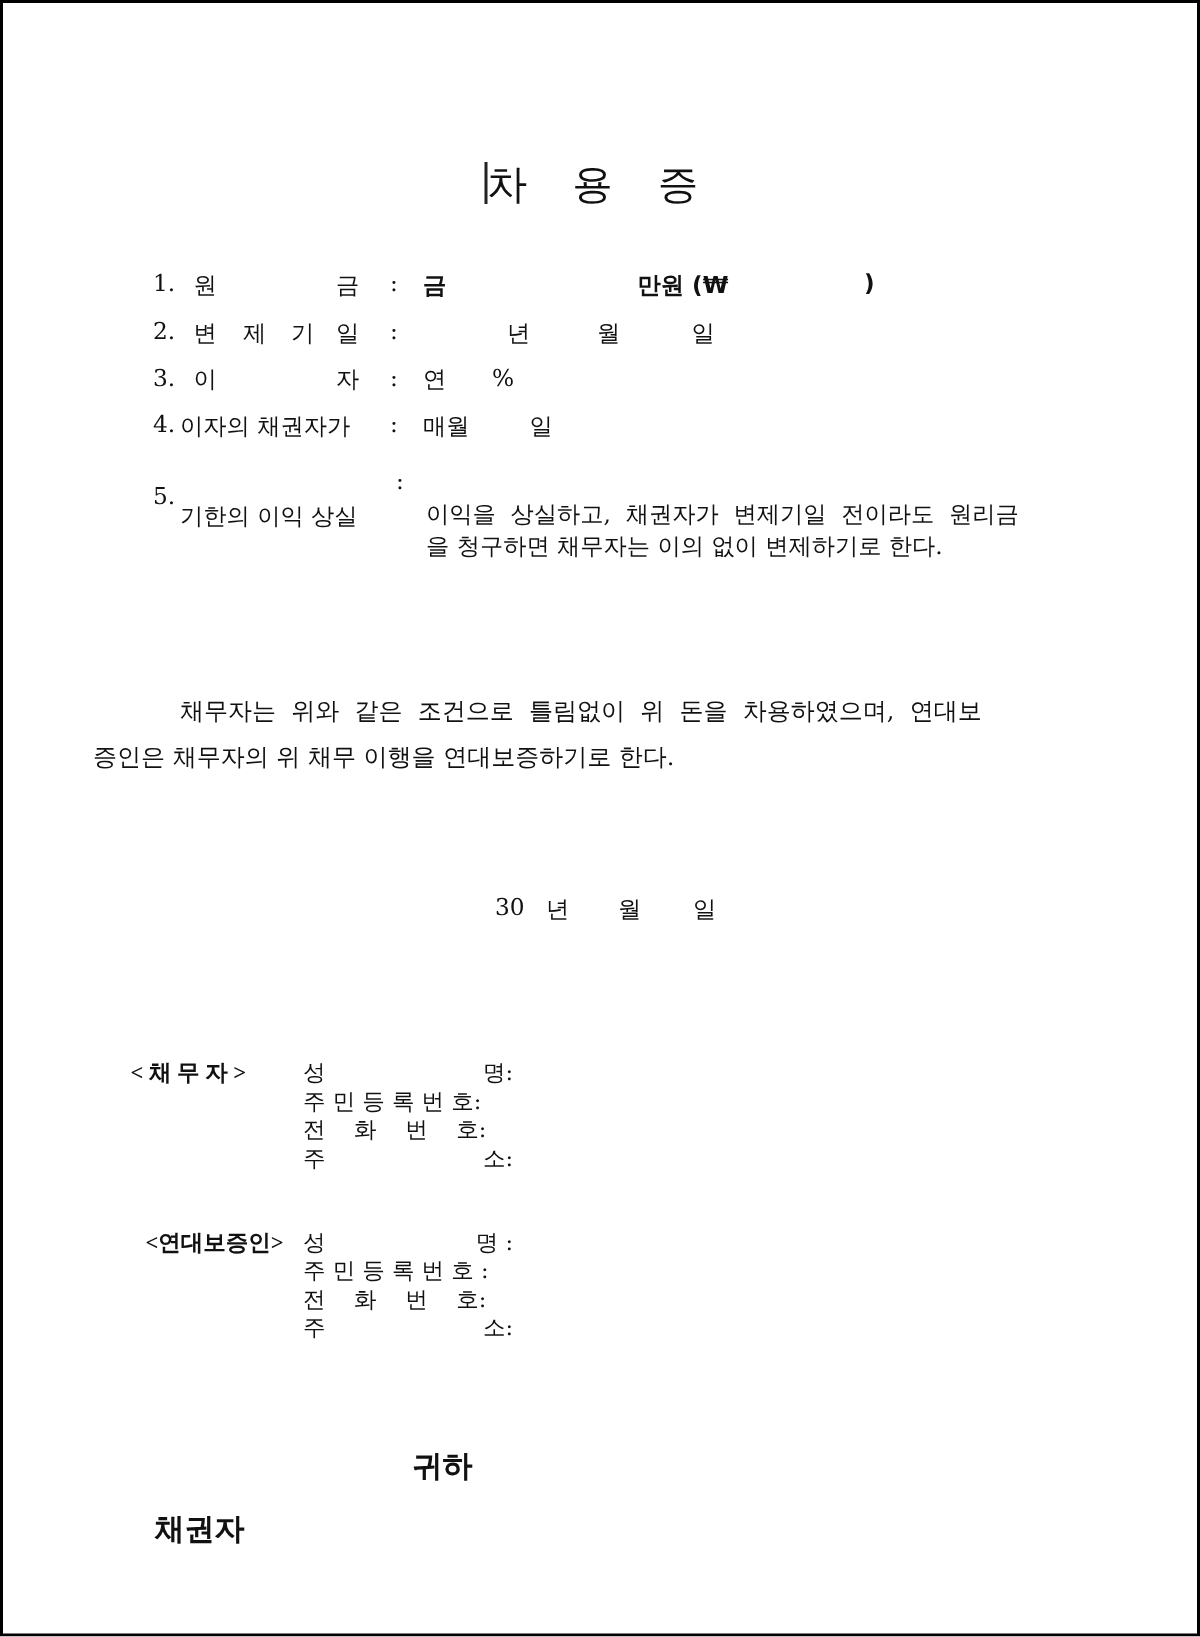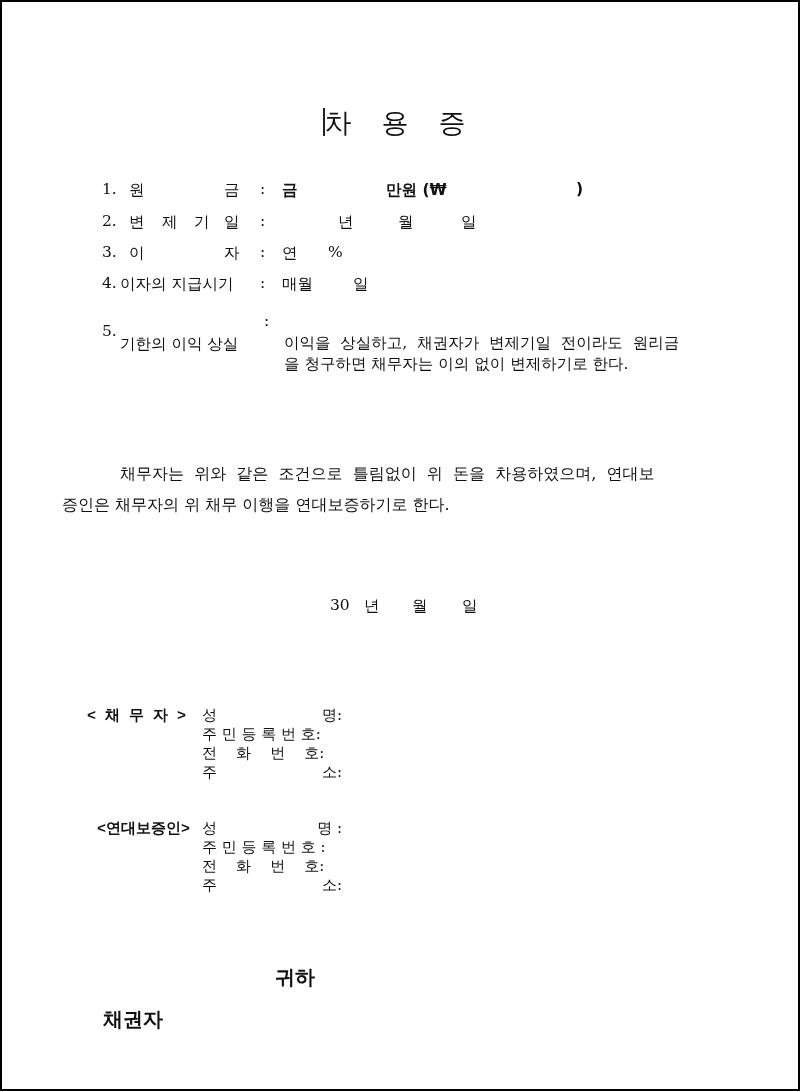--- a/index.html
+++ b/index.html
@@ -13,40 +13,40 @@
   .title { left: 0; width: 800px; top: 103px; text-align: center; font-size: 27px;
            font-family: "DejaVu Sans", sans-serif; letter-spacing: 2px; }
   .title span { display: inline-block; margin: 0 14px; }
   .title .cursor { display:inline-block; width:2px; height:28px; background:#222; vertical-align:-4px; margin:0 -14px 0 0; }
   .item { font-size: 15.5px; }
   .num { position: absolute; }
   .lbl { position: absolute; }
   .colon { position: absolute; }
   .bold { font-weight: bold; font-family: "DejaVu Sans", sans-serif; }
   .para { font-size: 16px; }
-  .sec-head { font-weight: bold; font-size: 15px; font-family: Liberation Mono, monospace; }
+  .sec-head { font-weight: bold; font-size: 15px; font-family: Liberation Serif, serif; }
   .field { font-size: 15px; line-height: 19px; }
   .closing { font-size: 20px; font-weight: bold; font-family: "DejaVu Sans", sans-serif; }
 </style>
 </head>
 <body>
 
 <div class="page">
 
   <div class="abs title">
     <span class="cursor"></span><span>차</span><span>용</span><span>증</span>
   </div>
 
   <div class="abs item" style="left:0;top:178px;width:800px;height:22px;">
     <span class="num" style="left:100px">1.</span>
     <span class="lbl" style="left:127px">원</span>
     <span class="lbl" style="left:222px">금</span>
     <span class="colon" style="left:258px">:</span>
     <span class="lbl bold" style="left:280px">금</span>
-    <span class="lbl bold" style="left:384px">만원 (₩</span>
+    <span class="lbl bold" style="left:423px">만원 (₩</span>
     <span class="lbl bold" style="left:574px">)</span>
   </div>
 
   <div class="abs item" style="left:0;top:210px;width:800px;height:22px;">
     <span class="num" style="left:100px">2.</span>
     <span class="lbl" style="left:127px">변</span>
     <span class="lbl" style="left:160px">제</span>
     <span class="lbl" style="left:192px">기</span>
     <span class="lbl" style="left:222px">일</span>
     <span class="colon" style="left:258px">:</span>
@@ -59,21 +59,21 @@
     <span class="num" style="left:100px">3.</span>
     <span class="lbl" style="left:127px">이</span>
     <span class="lbl" style="left:222px">자</span>
     <span class="colon" style="left:258px">:</span>
     <span class="lbl" style="left:280px">연</span>
     <span class="lbl" style="left:326px">%</span>
   </div>
 
   <div class="abs item" style="left:0;top:272px;width:800px;height:22px;">
     <span class="num" style="left:100px">4.</span>
-    <span class="lbl" style="left:118px">이자의 지급시기</span>
+    <span class="lbl" style="left:118px">이자의 채권자가</span>
     <span class="colon" style="left:258px">:</span>
     <span class="lbl" style="left:280px">매월</span>
     <span class="lbl" style="left:351px">일</span>
   </div>
 
   <div class="abs item" style="left:0;top:310px;width:800px;height:70px;">
     <span class="num" style="left:100px;top:10px">5.</span>
     <span class="lbl" style="left:118px;top:22px">기한의 이익 상실</span>
     <span class="colon" style="left:262px;top:0px">:</span>
     <span class="lbl" style="left:282px;top:21px;white-space:pre">이익을  상실하고,  채권자가  변제기일  전이라도  원리금</span>

